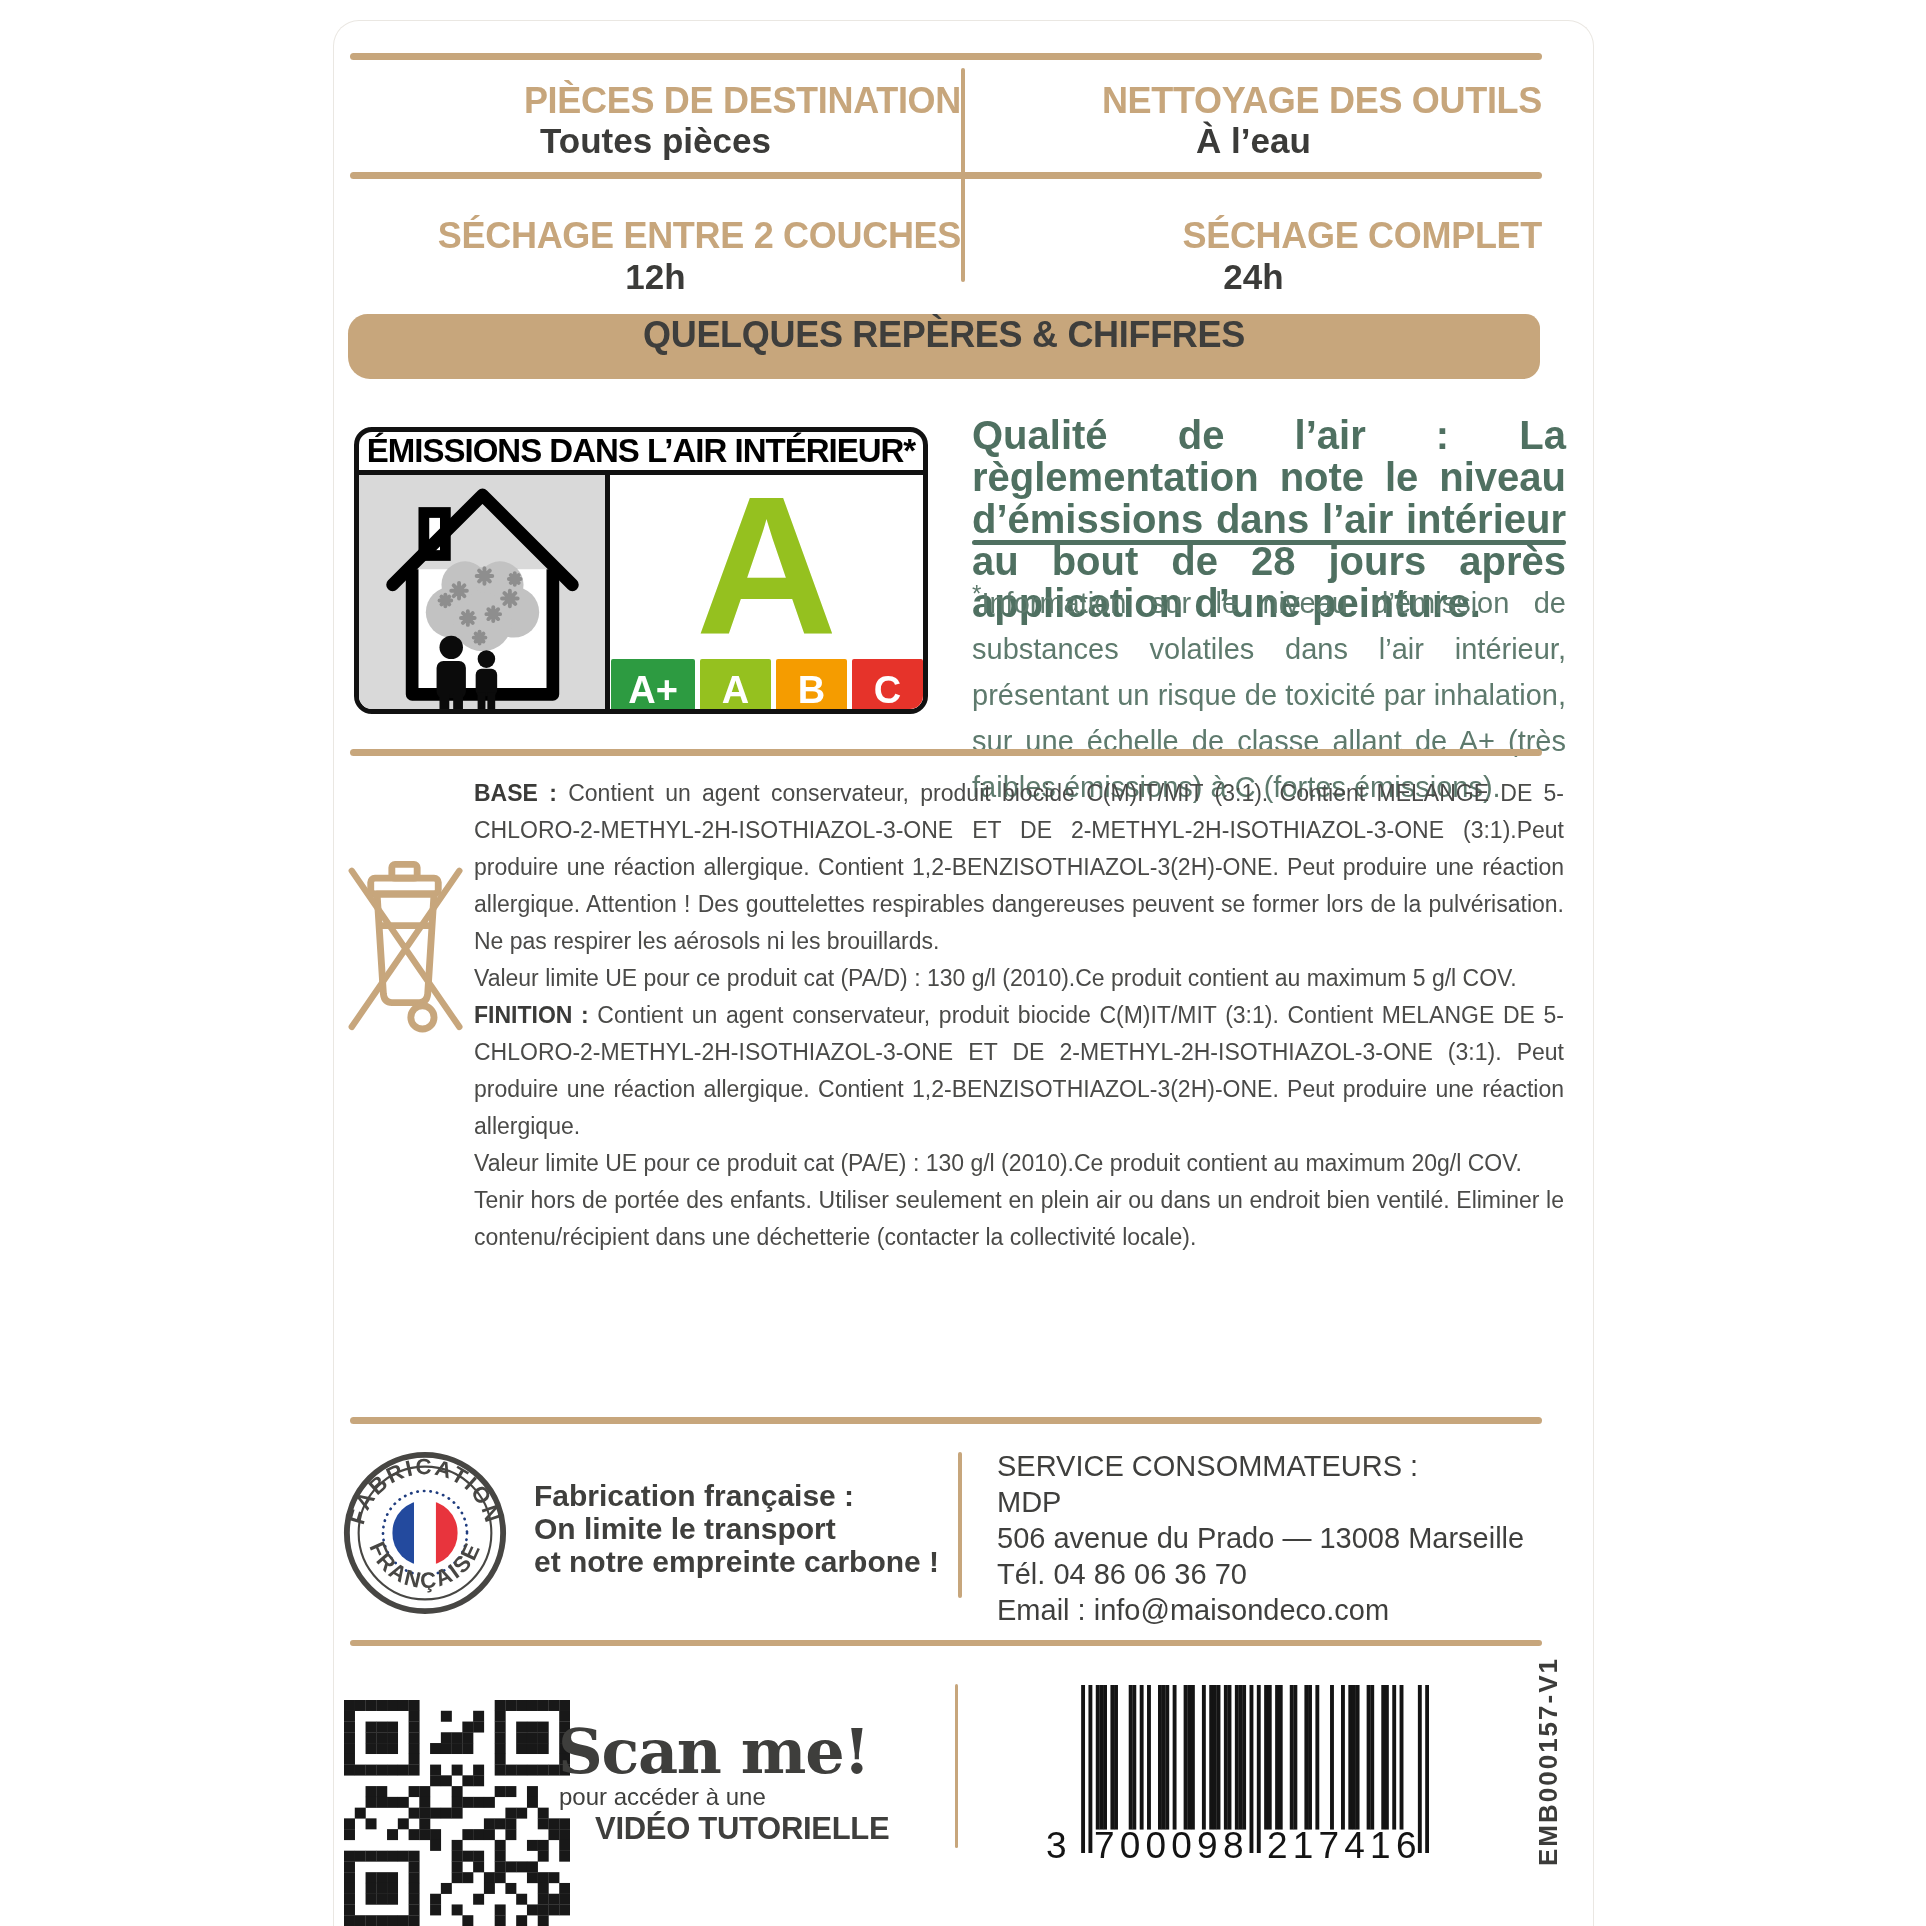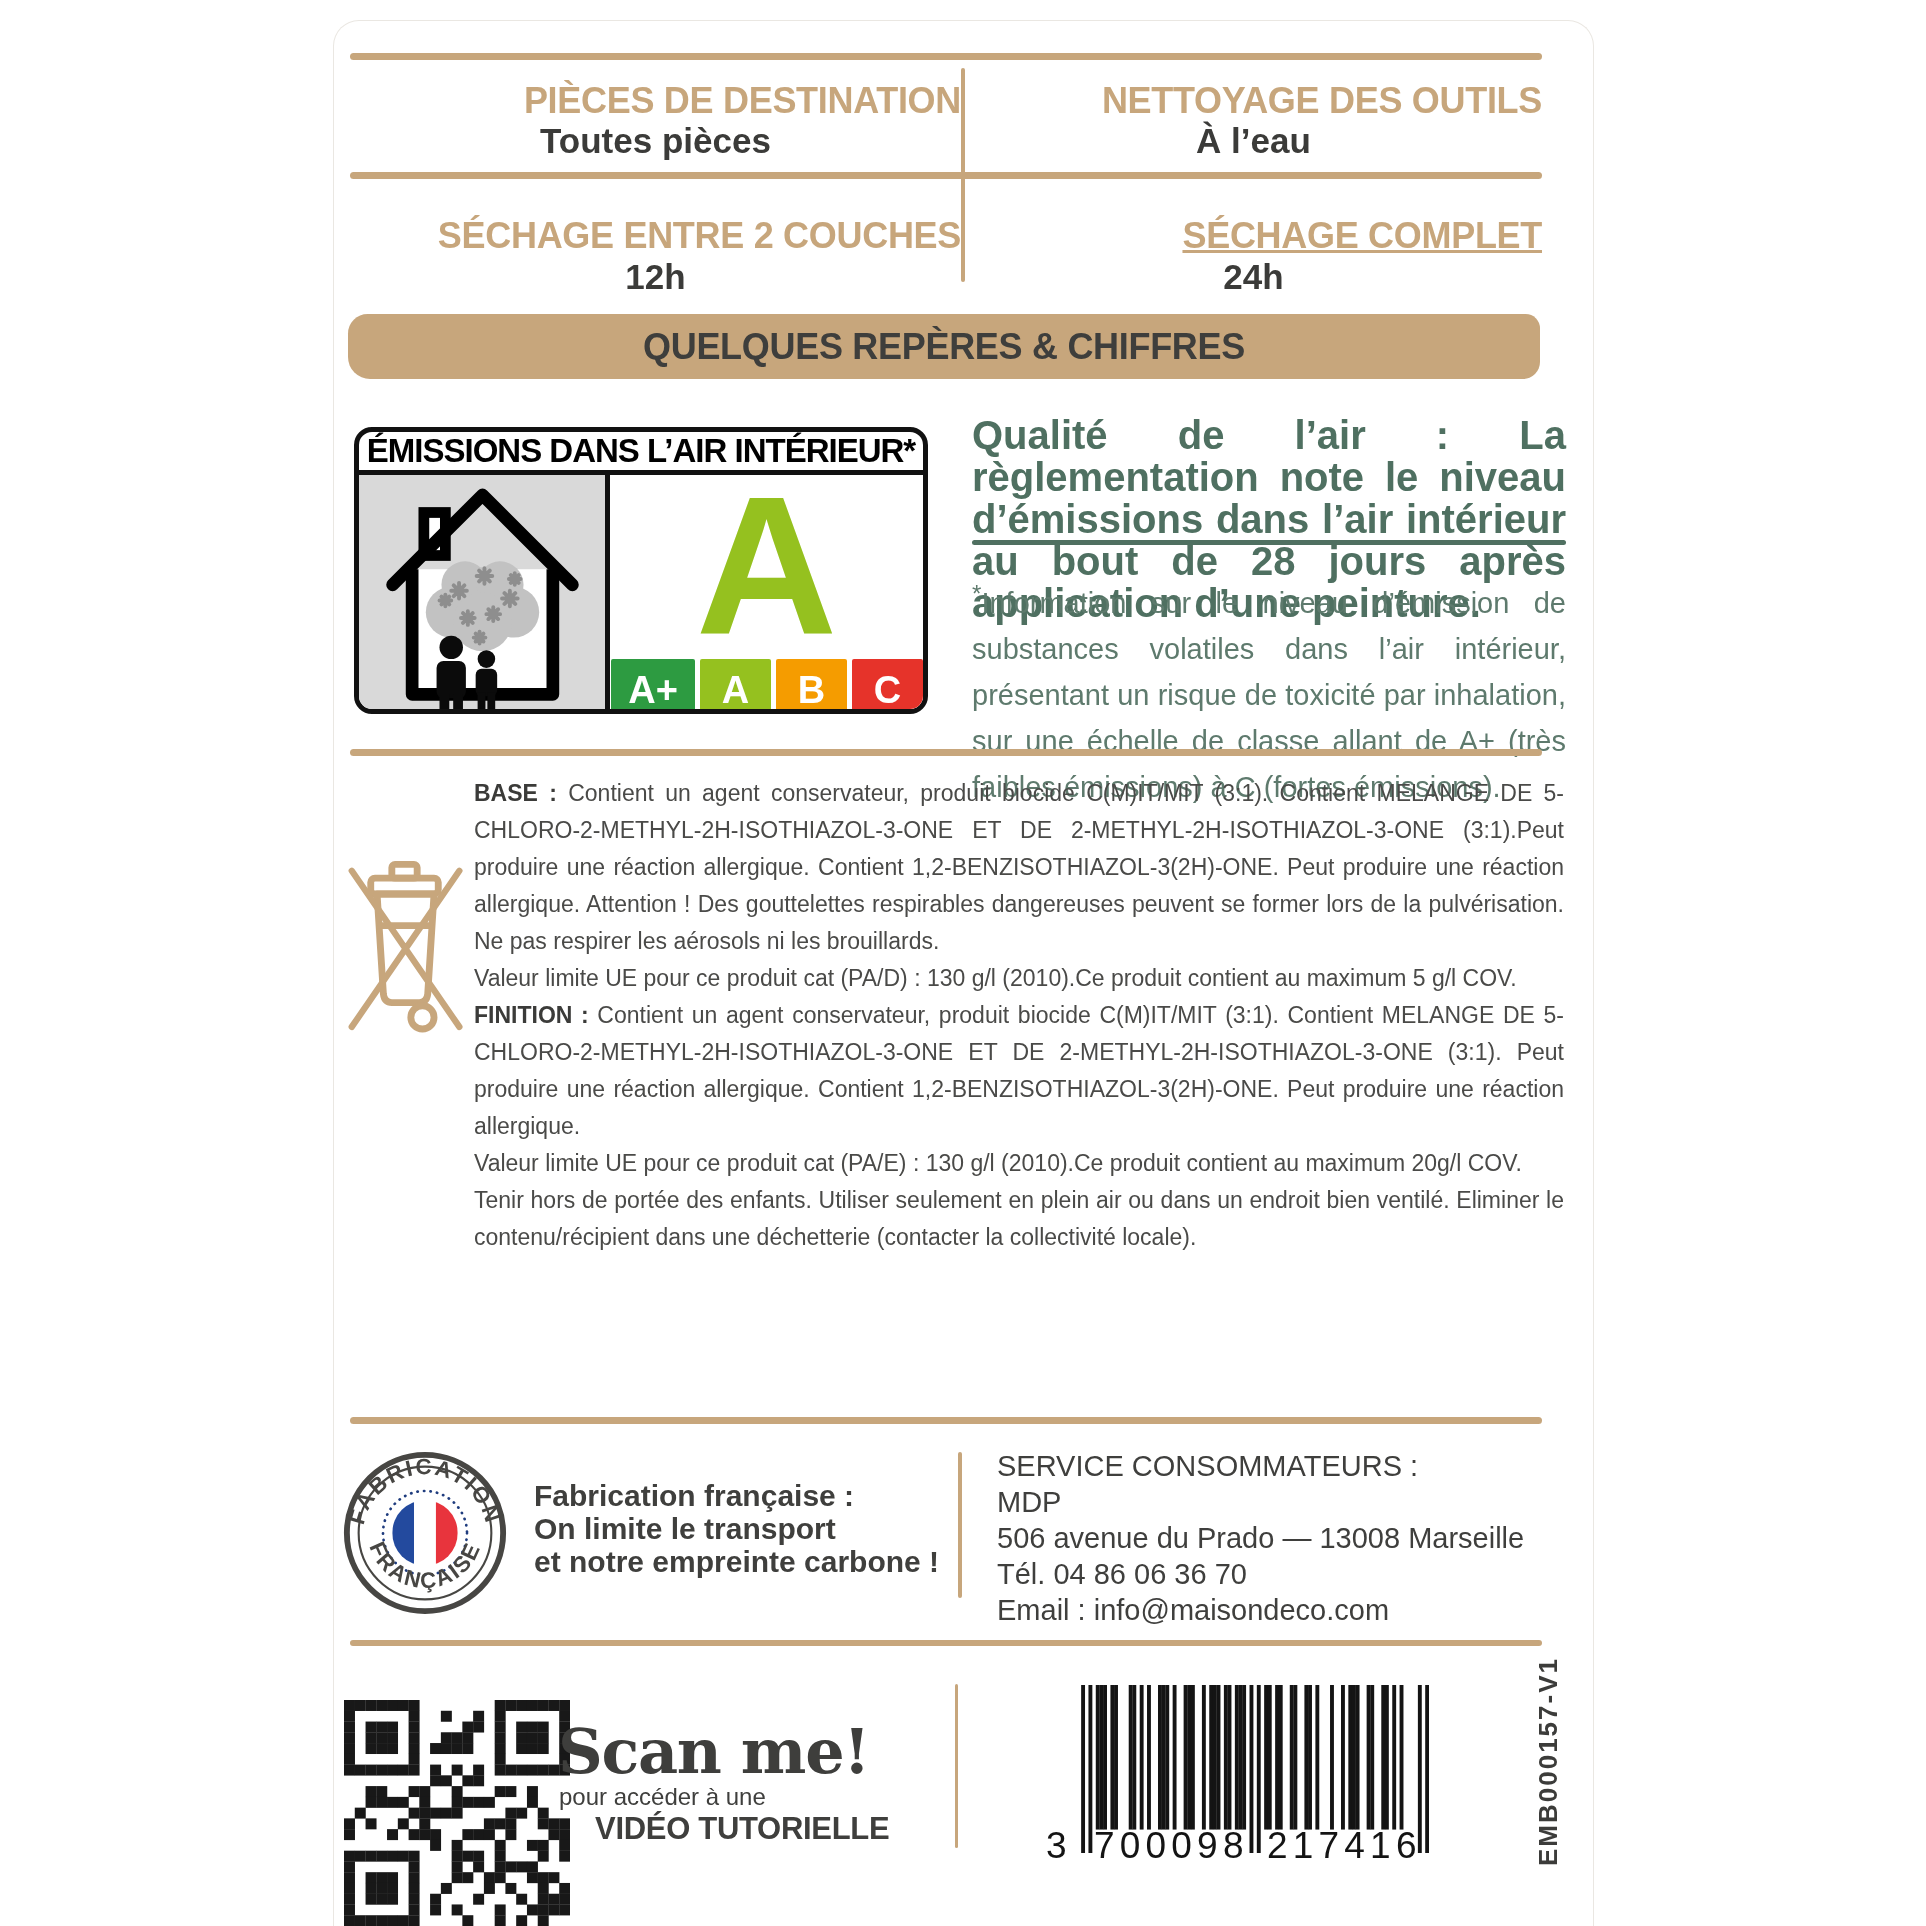--- a/index.html
+++ b/index.html
@@ -11,21 +11,21 @@
     overflow:hidden;
     color:#3d3d3b;
   }
   .abs { position:absolute; }
   .rule { position:absolute; background:var(--tan,#c7a67c); border-radius:3.9px; }
   .vdiv { position:absolute; background:var(--tan,#c7a67c); border-radius:2.6px; }
   .cell-label { position:absolute; font-weight:bold; color:var(--tan,#c7a67c); font-size:36px; letter-spacing:-0.3px; text-align:right; white-space:nowrap; }
   .cell-value { position:absolute; font-weight:bold; color:#3b3b39; font-size:35px; text-align:center; white-space:nowrap; }
   .banner { position:absolute; left:348px; top:314px; width:1192px; height:65px;
             background:var(--tan,#c7a67c); border-radius:19.6px 14.3px 17px 22px;
-            display:flex; align-items:center; justify-content:center; }
+            display:flex; align-items:flex-start; justify-content:center; }
   .banner span { font-weight:bold; font-size:36px; letter-spacing:-0.3px; color:#3e3e3c; }
   .em-box { position:absolute; left:354px; top:427px; width:574px; height:287px;
             border:5.2px solid #111; border-radius:18px; overflow:hidden; background:#fff;
             display:flex; flex-direction:column; }
   .em-head { height:53px; border-bottom:5.2px solid #111; display:flex; align-items:center; justify-content:center;
              font-weight:bold; font-size:33px; letter-spacing:-1px; color:#000; white-space:nowrap; }
   .em-body { flex:1; display:flex; }
   .em-picto { width:251px; background:var(--picto-gray,#d9d9d9); border-right:5.2px solid #111;
               display:flex; align-items:center; justify-content:center; }
   .em-right { flex:1; background:#fff; display:flex; flex-direction:column; }
@@ -68,21 +68,21 @@
 
 <div class="cell-label" style="left:350px; top:80px; width:611px;">PIÈCES DE DESTINATION</div>
 <div class="cell-value" style="left:350px; top:121px; width:611px;">Toutes pièces</div>
 
 <div class="cell-label" style="left:965px; top:80px; width:577px;">NETTOYAGE DES OUTILS</div>
 <div class="cell-value" style="left:965px; top:121px; width:577px;">À l’eau</div>
 
 <div class="cell-label" style="left:350px; top:215px; width:611px;">SÉCHAGE ENTRE 2 COUCHES</div>
 <div class="cell-value" style="left:350px; top:257px; width:611px;">12h</div>
 
-<div class="cell-label" style="left:965px; top:215px; width:577px;text-decoration:underline;">SÉCHAGE COMPLET</div>
+<div class="cell-label" style="left:965px; top:215px; width:577px;">SÉCHAGE COMPLET</div>
 <div class="cell-value" style="left:965px; top:257px; width:577px;">24h</div>
 
 <div class="banner">
   <span>QUELQUES REPÈRES &amp; CHIFFRES</span>
 </div>
 
 <div class="em-box">
   <div class="em-head">ÉMISSIONS DANS L’AIR INTÉRIEUR*</div>
   <div class="em-body">
     <div class="em-picto">

